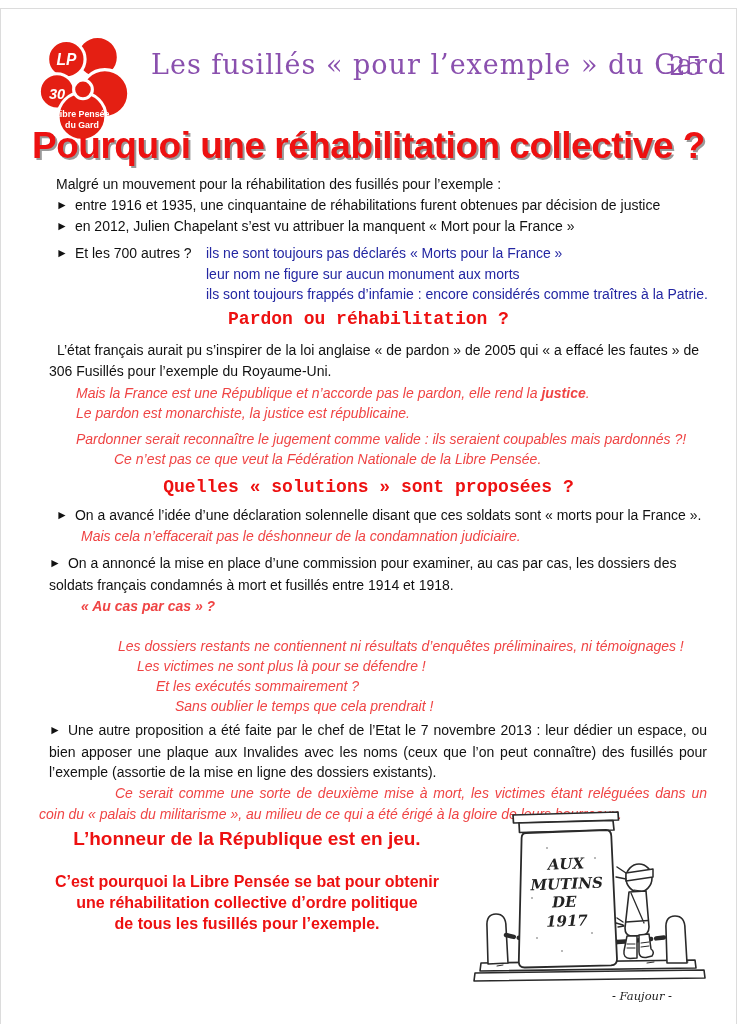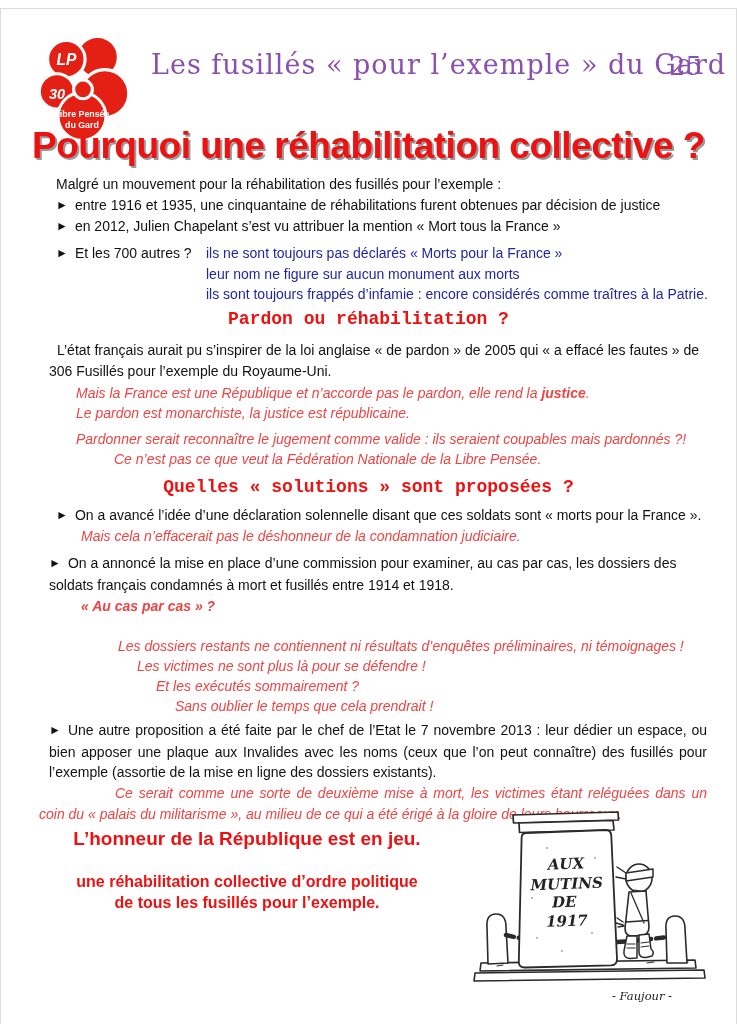--- a/index.html
+++ b/index.html
@@ -84,21 +84,21 @@
     </svg>
   </div>
   <div class="header-title">Les fusillés « pour l’exemple » du Gard</div>
   <div class="page-number">25</div>
 
   <div class="main-title">Pourquoi une réhabilitation collective ?</div>
 
   <div class="txt" style="left:55px;top:165px;width:680px;">
     <div><span>Malgré un mouvement pour la réhabilitation des fusillés pour l’exemple :</span></div>
     <div><span class="bullet">►</span><span>entre 1916 et 1935, une cinquantaine de réhabilitations furent obtenues par décision de justice</span></div>
-    <div><span class="bullet">►</span><span>en 2012, Julien Chapelant s’est vu attribuer la mention « Mort tous la France »</span></div>
+    <div><span class="bullet">►</span><span>en 2012, Julien Chapelant s’est vu attribuer la manquent « Mort pour la France »</span></div>
   </div>
 
   <div class="txt" style="left:55px;top:234px;width:680px;">
     <div style="position:absolute;left:0;top:0;"><span class="bullet">►</span><span>Et les 700 autres ?</span></div>
     <div style="margin-left:150px;" class="blue-up">
       <div>ils ne sont toujours pas déclarés « Morts pour la France »</div>
       <div>leur nom ne figure sur aucun monument aux morts</div>
       <div>ils sont toujours frappés d’infamie : encore considérés comme traîtres à la Patrie.</div>
     </div>
   </div>
@@ -126,20 +126,21 @@
   <div class="txt blue" style="left:136px;top:647px;">Les victimes ne sont plus là pour se défendre !</div>
   <div class="txt blue" style="left:155px;top:667px;">Et les exécutés sommairement ?</div>
   <div class="txt blue" style="left:174px;top:687px;">Sans oublier le temps que cela prendrait !</div>
 
   <div class="txt justify" style="left:48px;top:711px;width:658px;"><span class="bullet">►</span><span>Une autre proposition a été faite par le chef de l’Etat le 7 novembre 2013 : leur dédier un espace, ou bien apposer une plaque aux Invalides avec les noms (ceux que l’on peut connaître) des fusillés pour l’exemple (assortie de la mise en ligne des dossiers existants).</span></div>
 
   <div class="txt blue justify" style="left:38px;top:774px;width:668px;text-indent:76px;">Ce serait comme une sorte de deuxième mise à mort, les victimes étant reléguées dans un coin du « palais du militarisme », au milieu de ce qui a été érigé à la gloire de leurs bourreaux.</div>
 
   <div class="concl1">L’honneur de la République est en jeu.</div>
   <div class="concl2">
+    <div>C’est pourquoi la Libre Pensée se bat pour obtenir</div>
     <div>une réhabilitation collective d’ordre politique</div>
     <div>de tous les fusillés pour l’exemple.</div>
   </div>
 
   <div class="cartoon">
     <svg viewBox="0 0 248 214">
 
       <path class="ink-f" stroke-width="1.6" d="M14 160 L228 157 L229 165 L13 168 Z"></path>
       <path class="ink-f" stroke-width="1.6" d="M8 170 L237 167 L238 175 L7 178 Z"></path>
       <path class="ink" stroke-width="1" d="M30 163 l6 -1 M70 162 l7 -1 M120 161 l7 0 M180 160 l7 -1 M215 159 l6 0"></path>

